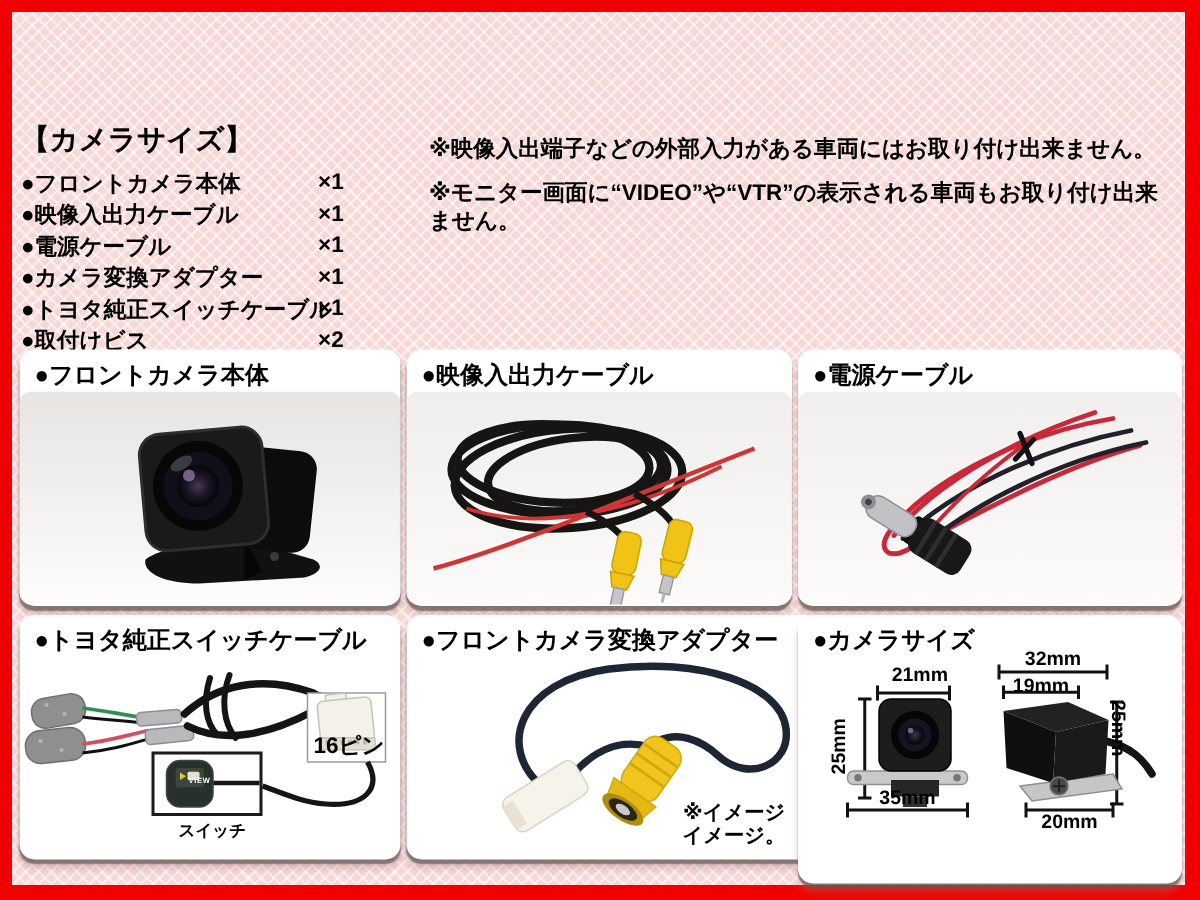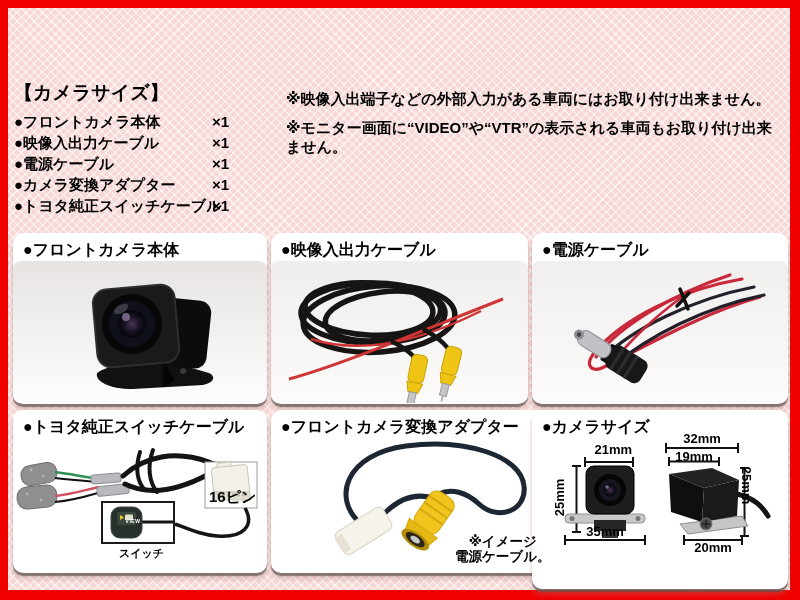--- a/index.html
+++ b/index.html
@@ -26,21 +26,21 @@
   .c2{left:271px;top:233px;width:257px;height:171px;}
   .c3{left:532px;top:233px;width:256px;height:171px;}
   .c4{left:13px;top:410px;width:254px;height:163px;}
   .c5{left:271px;top:410px;width:257px;height:163px;padding-left:40px;}
   .c6{left:532px;top:410px;width:256px;height:179px;}
   .pin-label{position:absolute;left:196px;top:30px;font-size:15px;font-weight:900;z-index:3;margin-top:48px;}
   .switch-label{position:absolute;left:106px;top:136px;font-size:11px;font-weight:900;z-index:3;}
   .view-text{position:absolute;left:103px;top:109px;width:34px;text-align:center;
     font-size:5px;line-height:5px;color:#fff;letter-spacing:.5px;z-index:3;}
   .img-note{position:absolute;left:184px;top:124px;font-size:13.5px;line-height:15px;
-    font-weight:900;z-index:3;text-align:center;}
+    font-weight:900;z-index:3;text-align:right;}
   .dim{position:absolute;font-size:13px;font-weight:900;text-align:center;z-index:3;}
   .d-fw{left:54px;top:32px;width:46px;text-align:right;}
   .d-fh{left:3px;top:80px;width:48px;transform:rotate(-90deg);}
   .d-bw{left:47px;top:114px;width:52px;}
   .d-st{left:140px;top:21px;width:60px;}
   .d-sb{left:138px;top:39px;width:48px;}
   .d-sh{left:190px;top:68px;width:48px;transform:rotate(90deg);}
   .d-sd{left:156px;top:130px;width:50px;}
 </style>
 </head>
@@ -64,20 +64,24 @@
       <span>●電源ケーブル</span>
       <span class="li-qty">×1</span>
     </div>
     <div class="li-row">
       <span>●カメラ変換アダプター</span>
       <span class="li-qty">×1</span>
     </div>
     <div class="li-row">
       <span>●トヨタ純正スイッチケーブル</span>
       <span class="li-qty">×1</span>
+    </div>
+    <div class="li-row">
+      <span>●取付けビス</span>
+      <span class="li-qty">×2</span>
     </div>
   </div>
 
   <div class="notes">
     <div class="note-line">※映像入出端子などの外部入力がある車両にはお取り付け出来ません。</div>
     <div class="note-line">※モニター画面に“VIDEO”や“VTR”の表示される車両もお取り付け出来ません。</div>
   </div>
 
   <div class="card c1">
     <div class="card-label">●フロントカメラ本体</div>
@@ -226,21 +230,21 @@
       <rect x="104" y="74" width="19" height="13" rx="2" fill="#3b463c"></rect>
       <path d="M107,77 l4,2.5 -4,2.5 Z" fill="#e8c62c"></path>
       <rect x="112" y="76.5" width="8" height="5.5" rx="1" fill="#e4e0d0"></rect>
     </svg>
   </div>
 
   <div class="card c5">
     <div class="card-label">●フロントカメラ変換アダプター</div>
     <div class="img-note">
       <span>※イメージ</span><br>
-      <span>電源ケーブル。</span>
+      <span>イメージ。</span>
     </div>
     <svg class="photo" width="257" height="135" viewBox="0 0 257 135">
       <g fill="none" stroke="#1d2633" stroke-width="5" stroke-linecap="round">
         <path d="M70,86 C40,60 55,16 115,8 C175,0 230,18 233,48 C236,72 208,84 188,66 C175,54 160,50 148,56"></path>
         <path d="M80,92 C95,70 115,52 142,60"></path>
       </g>
       <g transform="rotate(-32 72 92)">
         <rect x="44" y="80" width="56" height="26" rx="6" fill="#f6f3ea" stroke="#d9d4c4"></rect>
         <rect x="44" y="84" width="8" height="18" fill="#e7e2d2"></rect>
       </g>

